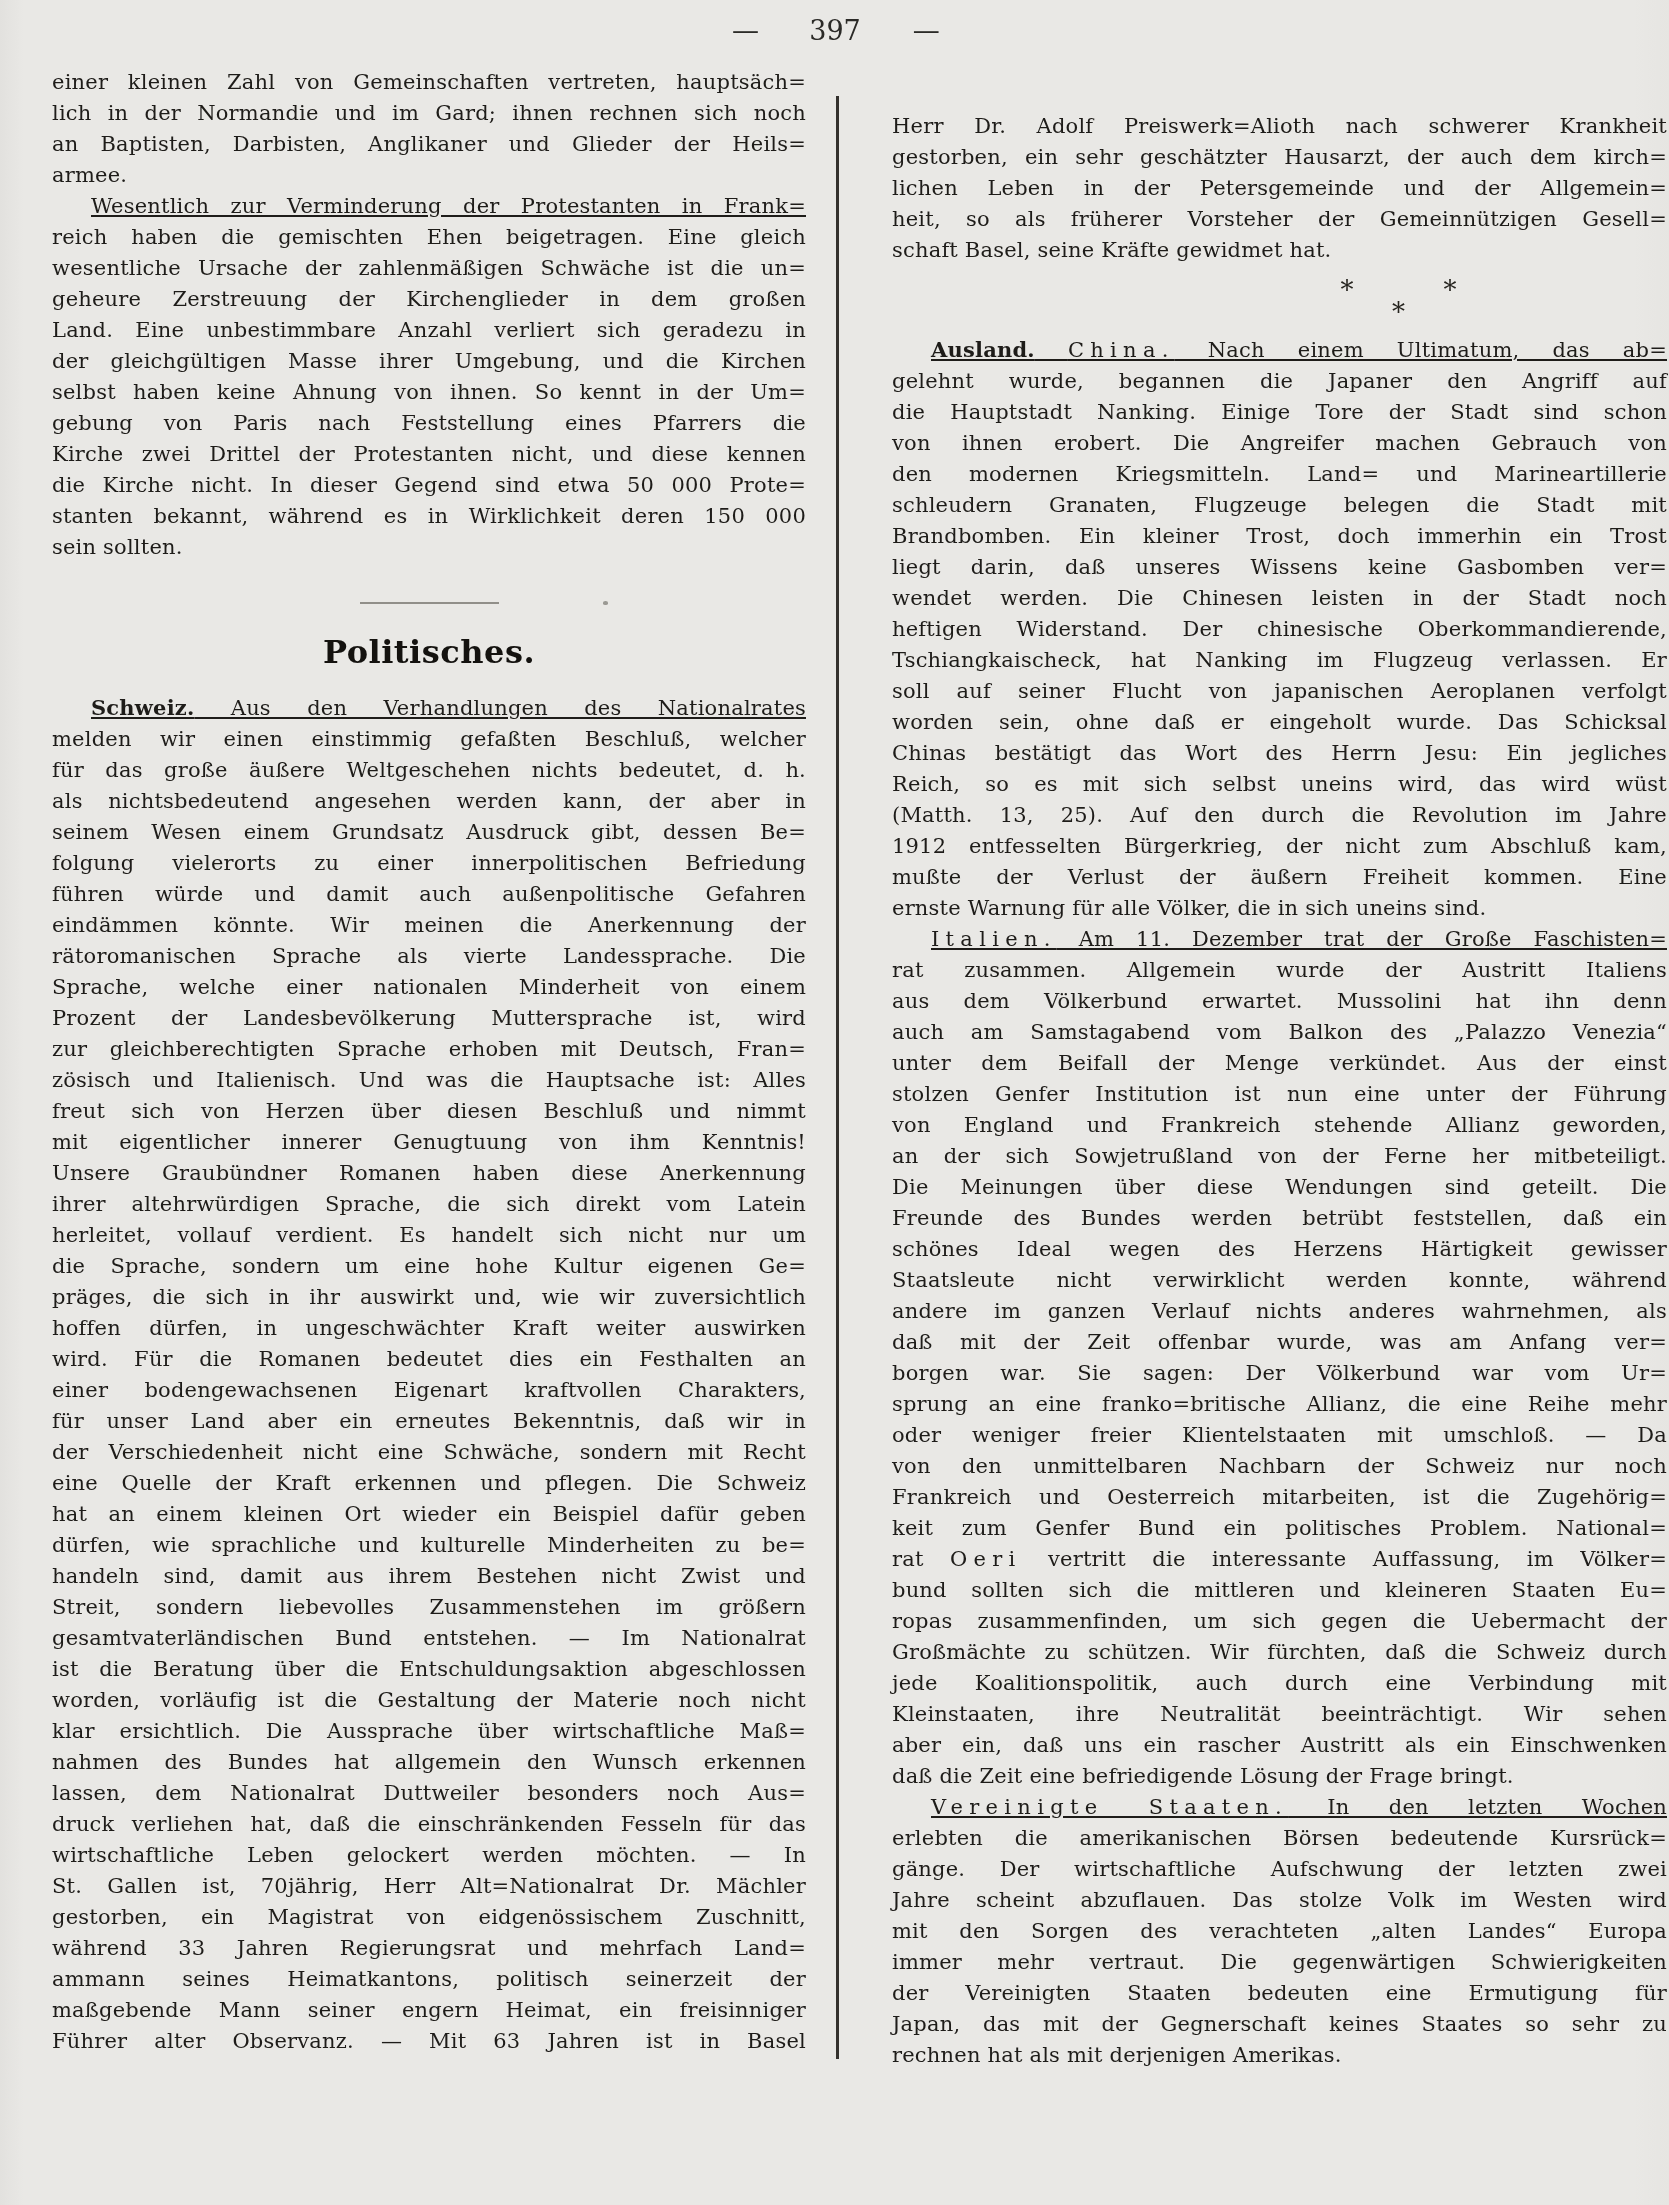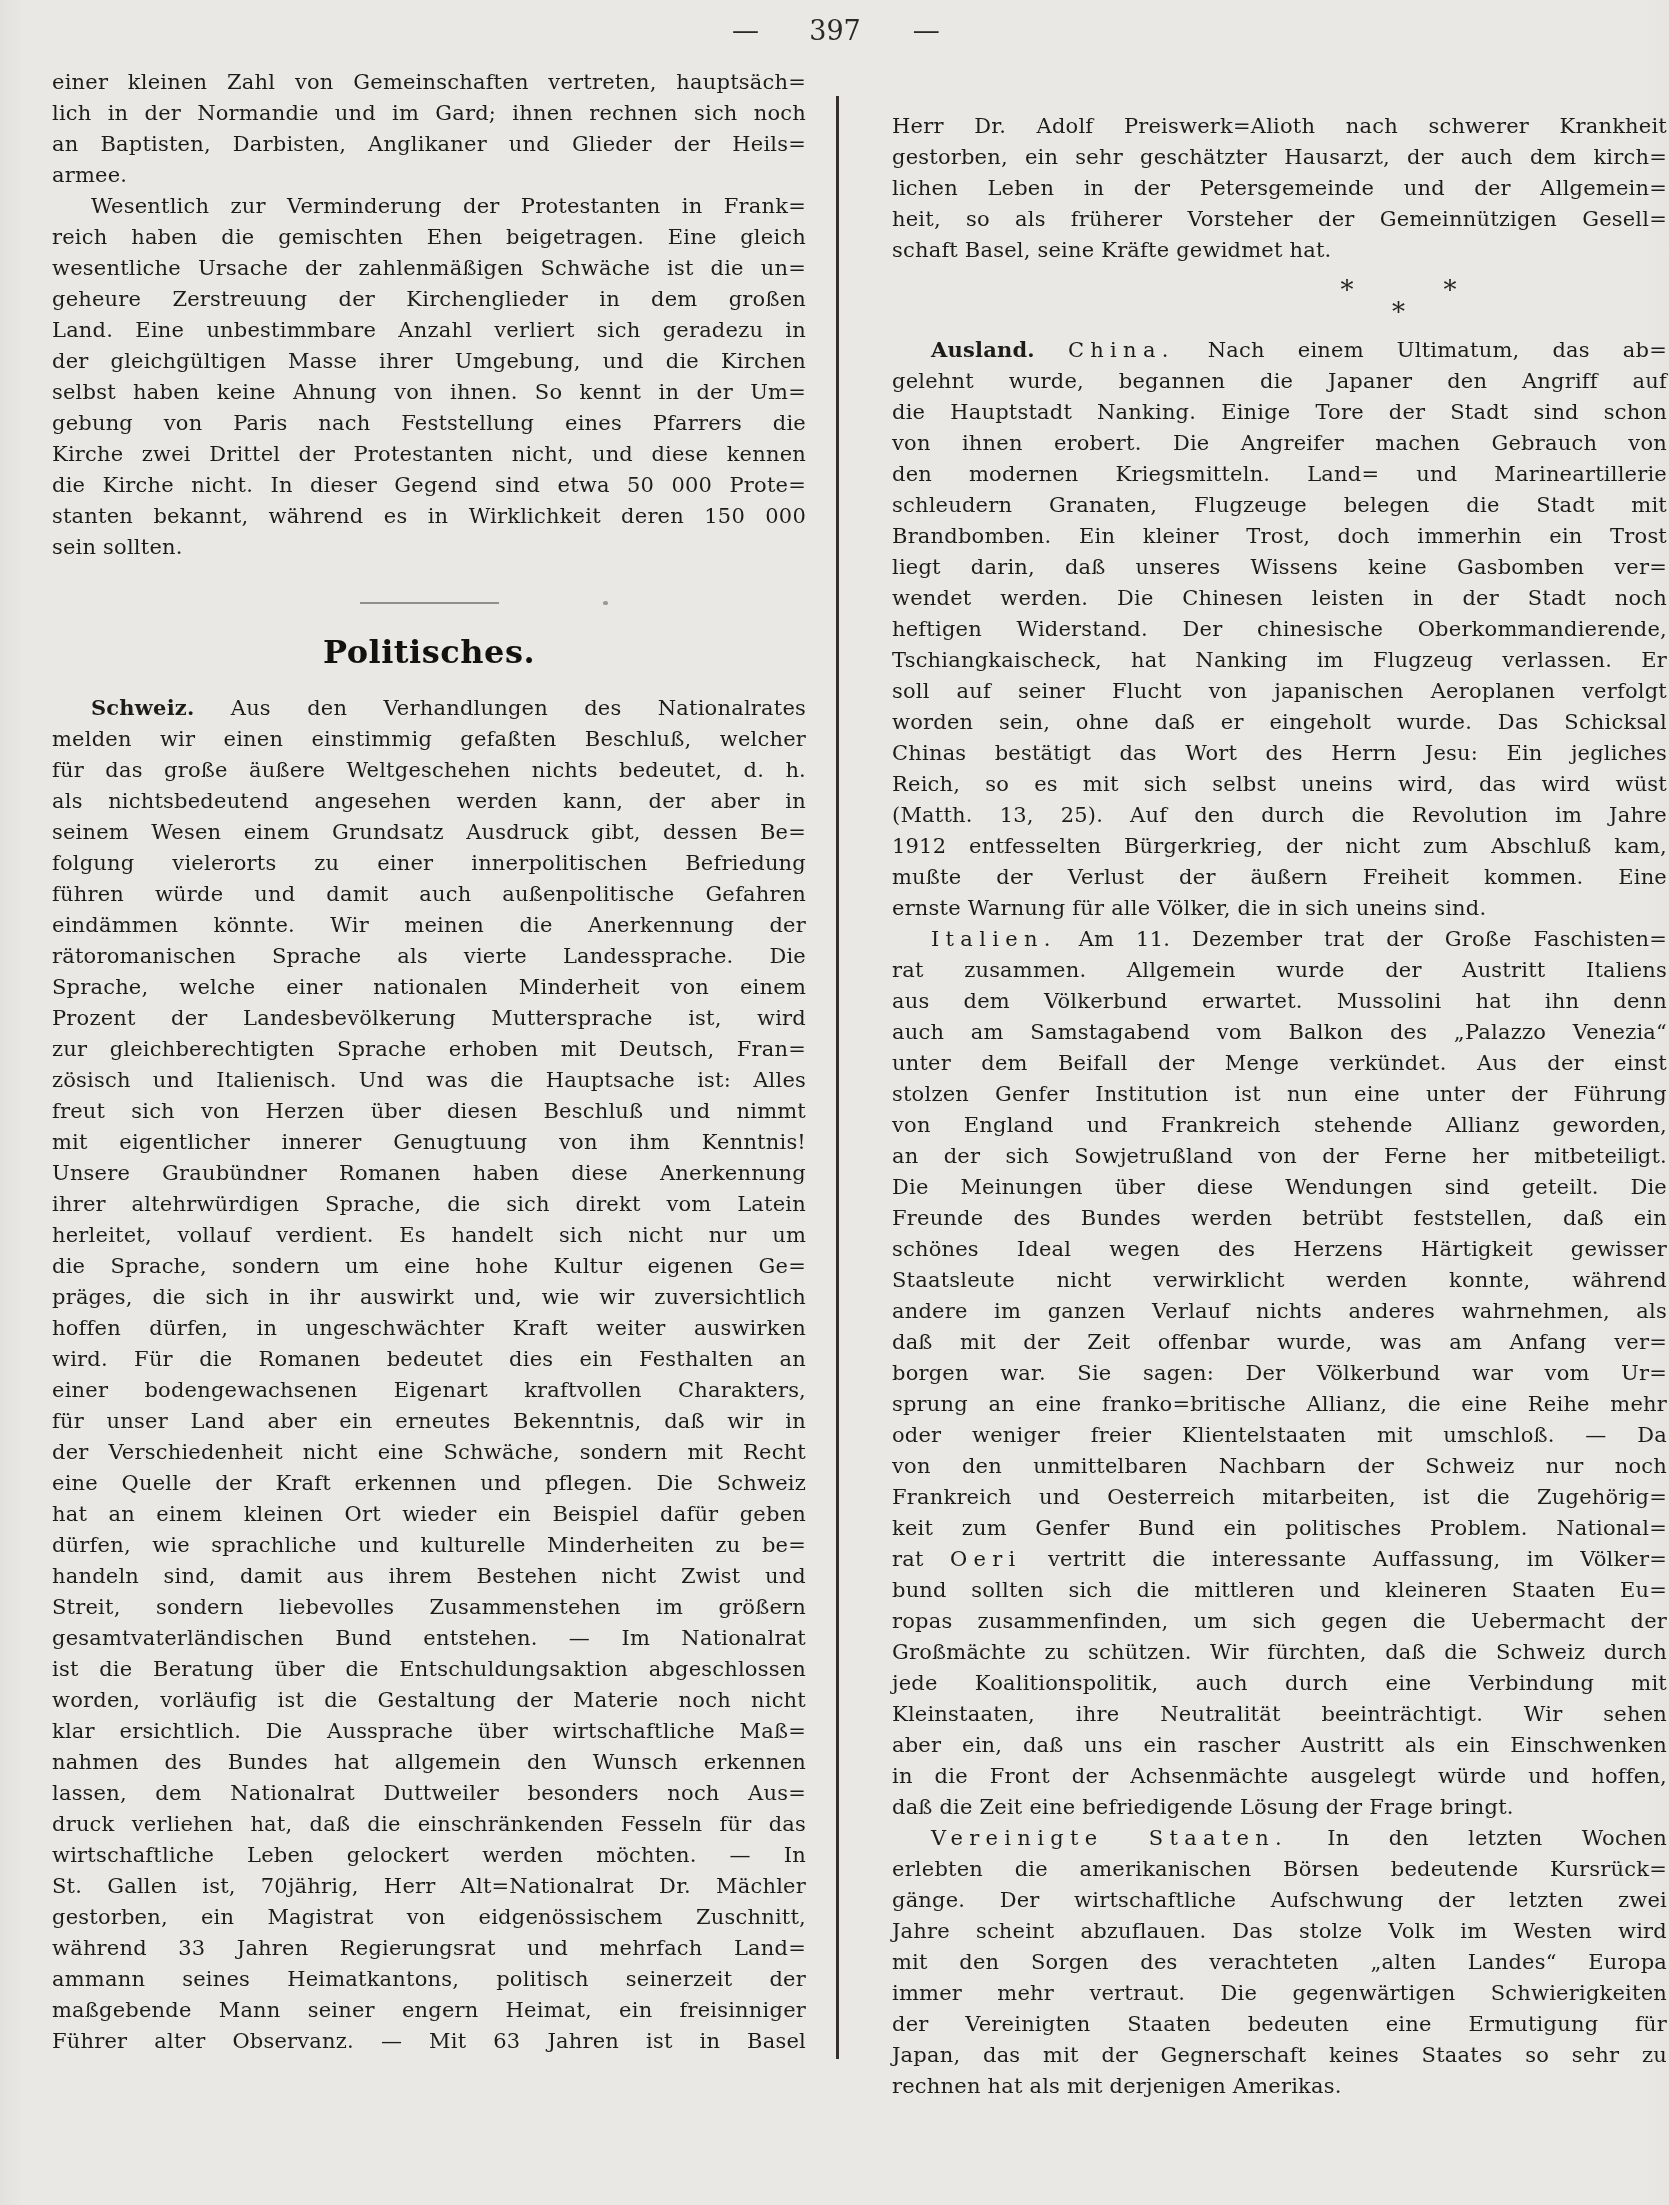--- a/index.html
+++ b/index.html
@@ -32,21 +32,21 @@
   .line{
     font-size:21px;
     line-height:31px;
     text-align:justify;
     text-align-last:justify;
     letter-spacing:0.2px;
     white-space:nowrap; 
     overflow:visible;
   }
   .line{white-space:normal;}
-  .line.ind{text-indent:39px;}
+  .line.ind{text-indent:39px;text-decoration:underline;}
   .line.lastl{text-align-last:left;}
   .sperr{letter-spacing:0.30em;}
   strong{font-weight:bold;}
   .section-rule{
     width:139px;height:1.9px;background:#918f89;
     margin:39px auto 0 auto;border:0;
   }
   .politics-heading{
     text-align:center;
     font-size:32px;font-weight:bold;
@@ -206,21 +206,20 @@
         <div class="line">von den unmittelbaren Nachbarn der Schweiz nur noch</div>
         <div class="line">Frankreich und Oesterreich mitarbeiten, ist die Zugehörig=</div>
         <div class="line">keit zum Genfer Bund ein politisches Problem. National=</div>
         <div class="line">rat <span class="sperr">Oeri</span> vertritt die interessante Auffassung, im Völker=</div>
         <div class="line">bund sollten sich die mittleren und kleineren Staaten Eu=</div>
         <div class="line">ropas zusammenfinden, um sich gegen die Uebermacht der</div>
         <div class="line">Großmächte zu schützen. Wir fürchten, daß die Schweiz durch</div>
         <div class="line">jede Koalitionspolitik, auch durch eine Verbindung mit</div>
         <div class="line">Kleinstaaten, ihre Neutralität beeinträchtigt. Wir sehen</div>
         <div class="line">aber ein, daß uns ein rascher Austritt als ein Einschwenken</div>
-        <div class="line">in die Front der Achsenmächte ausgelegt würde und hoffen,</div>
         <div class="line lastl">daß die Zeit eine befriedigende Lösung der Frage bringt.</div>
       </div>
       <div class="para">
         <div class="line ind"><span class="sperr">Vereinigte Staaten.</span> In den letzten Wochen</div>
         <div class="line">erlebten die amerikanischen Börsen bedeutende Kursrück=</div>
         <div class="line">gänge. Der wirtschaftliche Aufschwung der letzten zwei</div>
         <div class="line">Jahre scheint abzuflauen. Das stolze Volk im Westen wird</div>
         <div class="line">mit den Sorgen des verachteten „alten Landes“ Europa</div>
         <div class="line">immer mehr vertraut. Die gegenwärtigen Schwierigkeiten</div>
         <div class="line">der Vereinigten Staaten bedeuten eine Ermutigung für</div>

